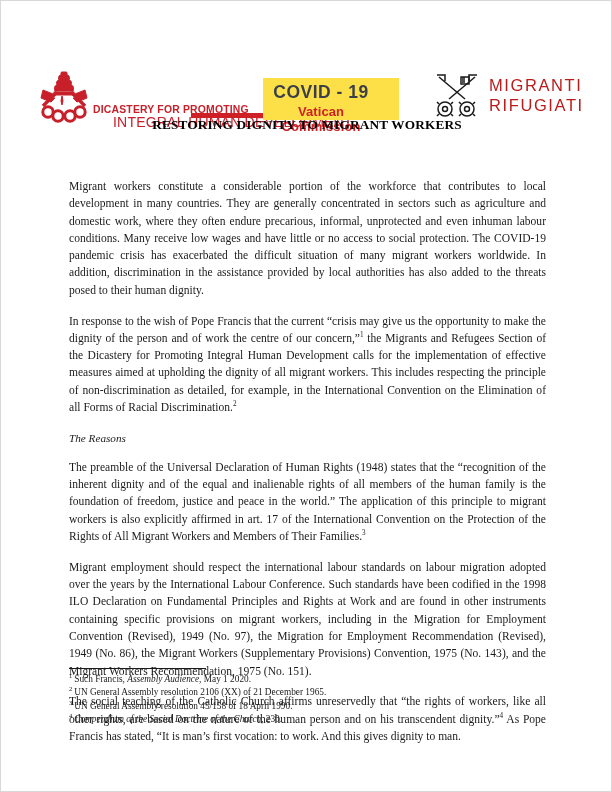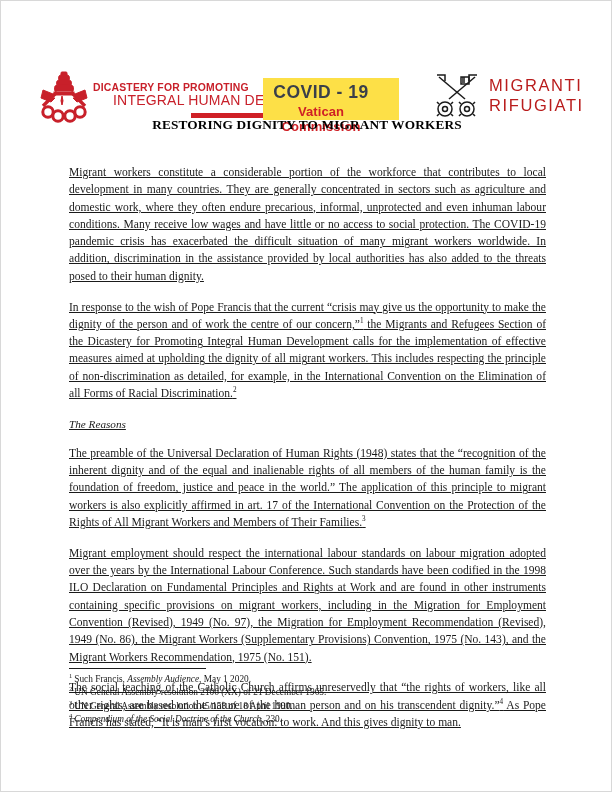--- a/index.html
+++ b/index.html
@@ -50,20 +50,21 @@
     width: 210px;
   }
   .dicastery-line1 {
     font-family: "Liberation Sans", sans-serif;
     font-weight: bold;
     font-size: 10.4px;
     letter-spacing: 0.2px;
     color: #c8202a;
     line-height: 12px;
     white-space: nowrap;
+    margin-top: 22px;
   }
   .dicastery-line2 {
     font-family: "Liberation Sans", sans-serif;
     font-weight: normal;
     font-size: 14px;
     letter-spacing: 0.2px;
     color: #c8202a;
     line-height: 12px;
     white-space: nowrap;
     padding-left: 20px;
@@ -147,23 +148,22 @@
     font-weight: bold;
     font-size: 13.3px;
     letter-spacing: 0.15px;
     color: #000000;
   }
 
   
   .body-area {
     position: absolute;
     left: 68px;
-    top: 163px;
+    top: 177px;
     width: 477px;
-    text-decoration: underline;
   }
   p.para {
     margin: 0 0 13.5px 0;
     text-align: justify;
     font-size: 11.55px;
     line-height: 17.3px;
     color: #1a1a1a;
     hyphens: none;
   }
   p.para:last-child { margin-bottom: 7px; }

